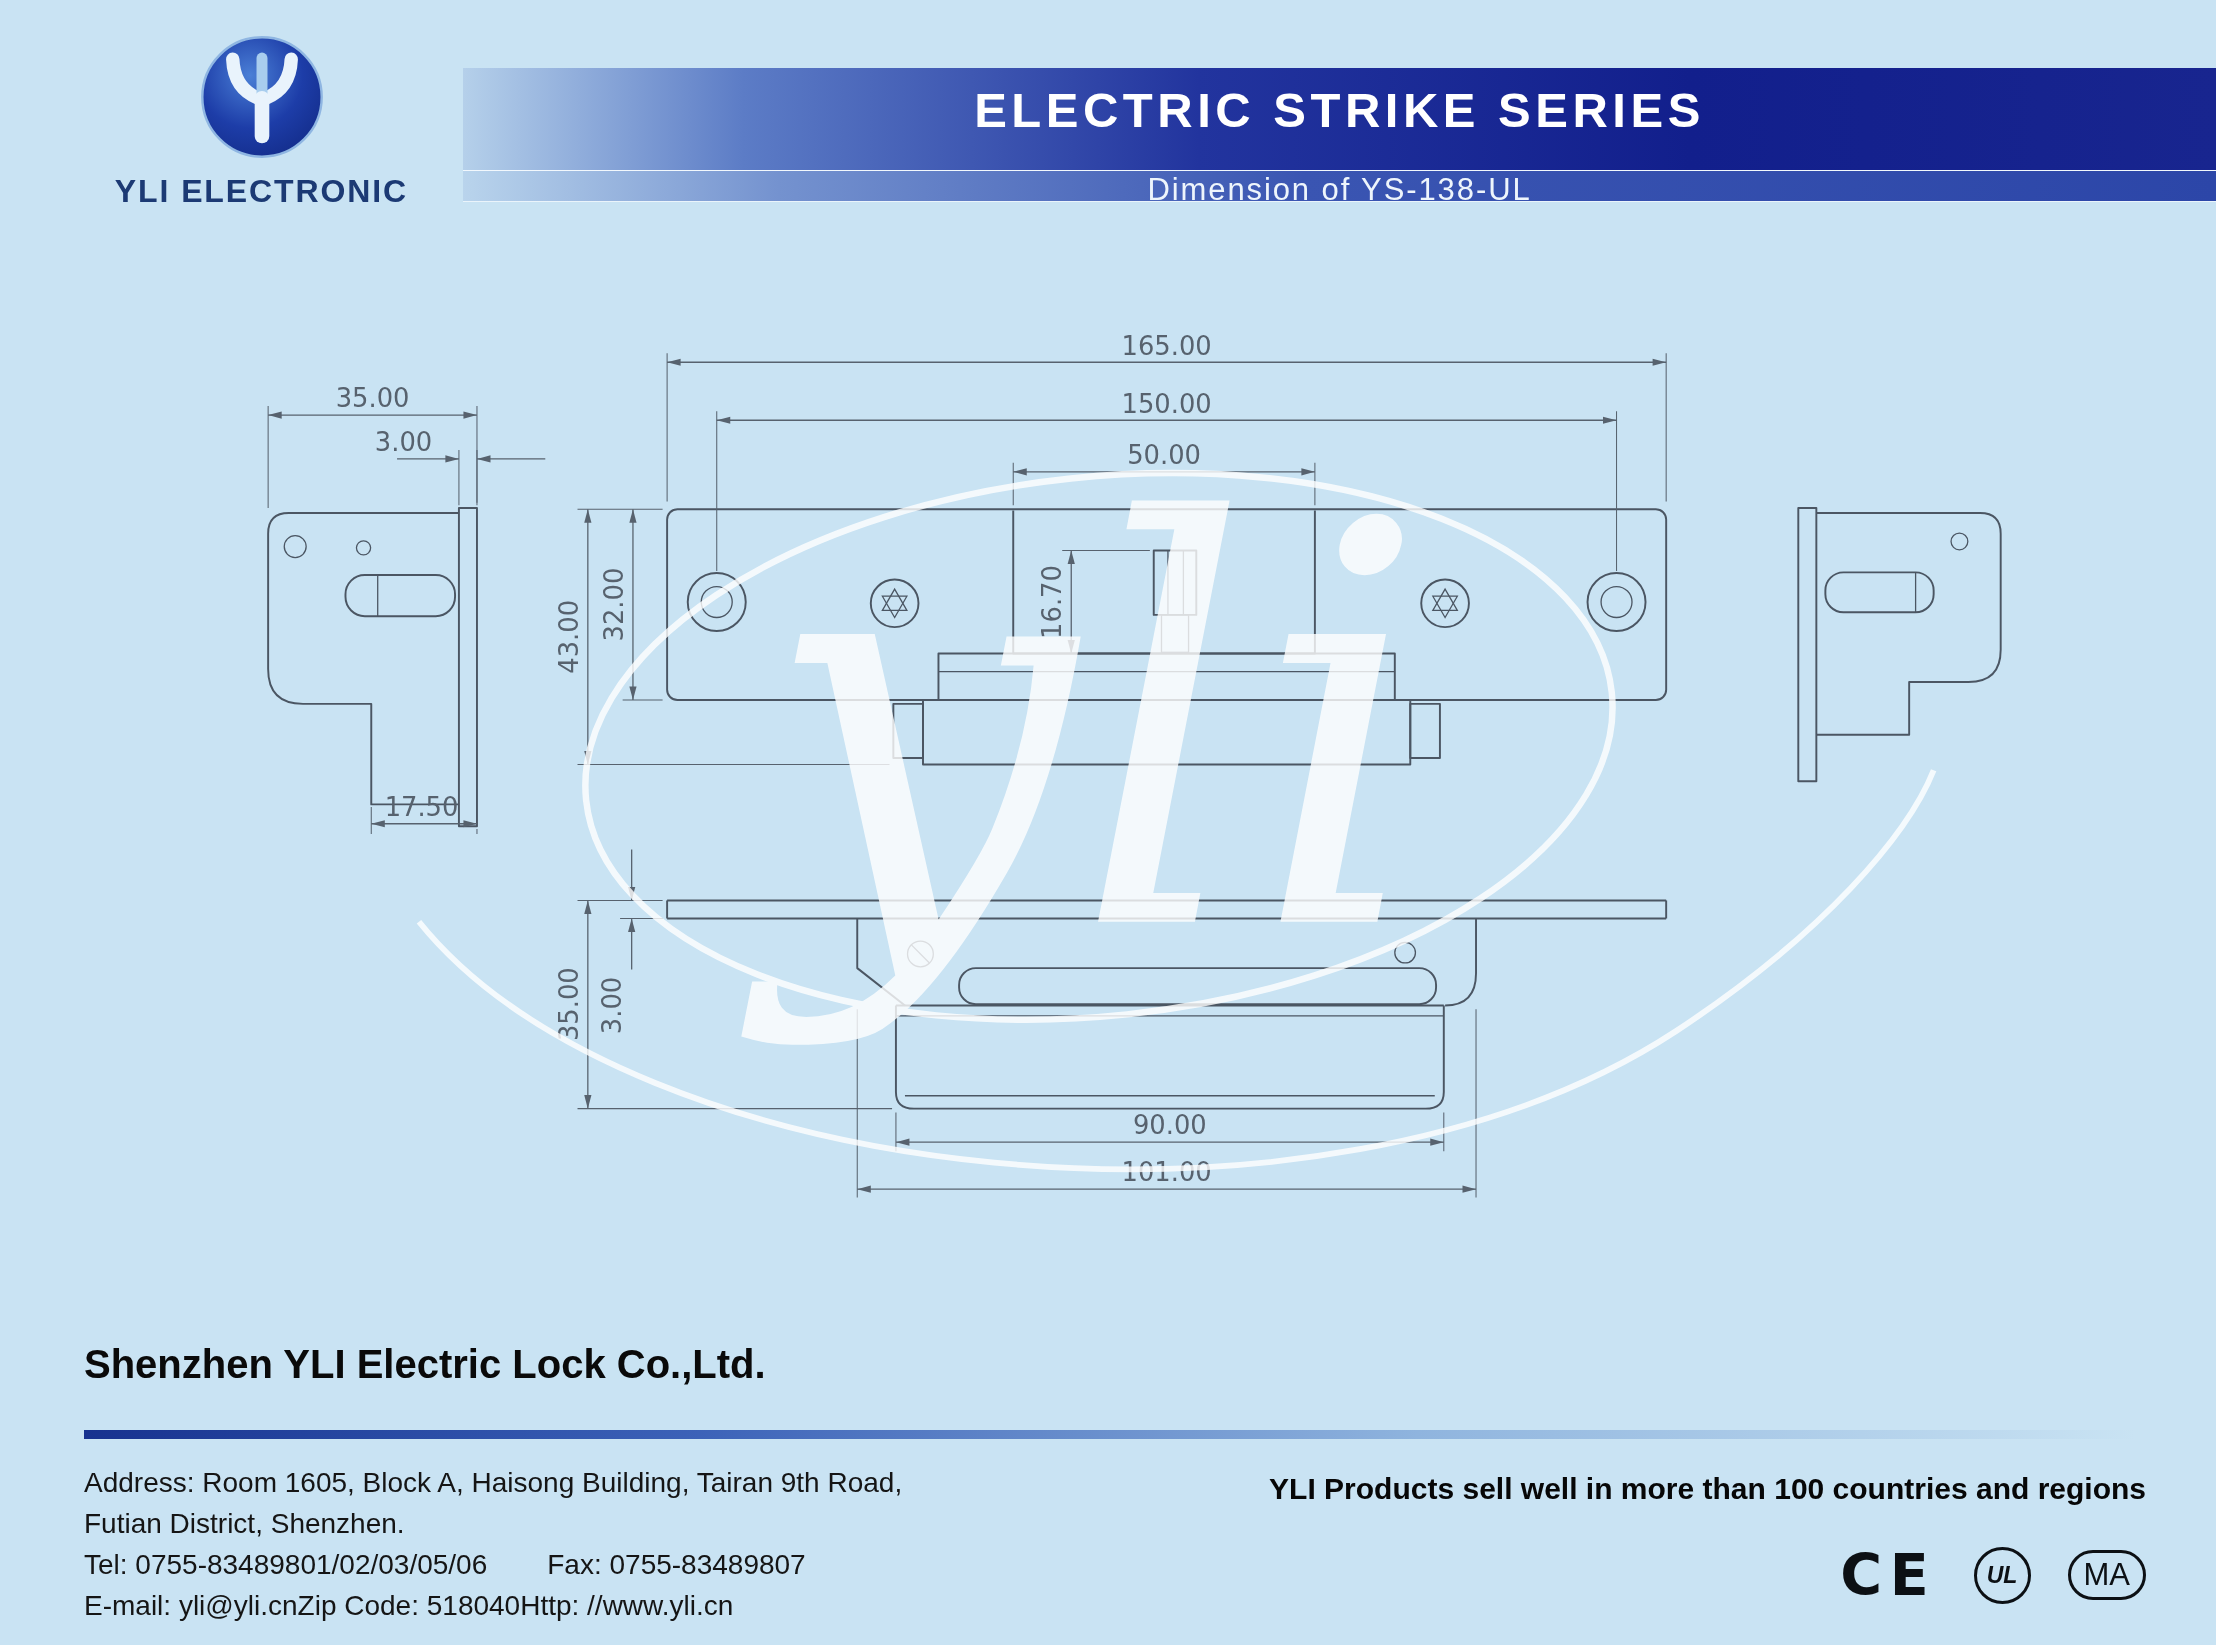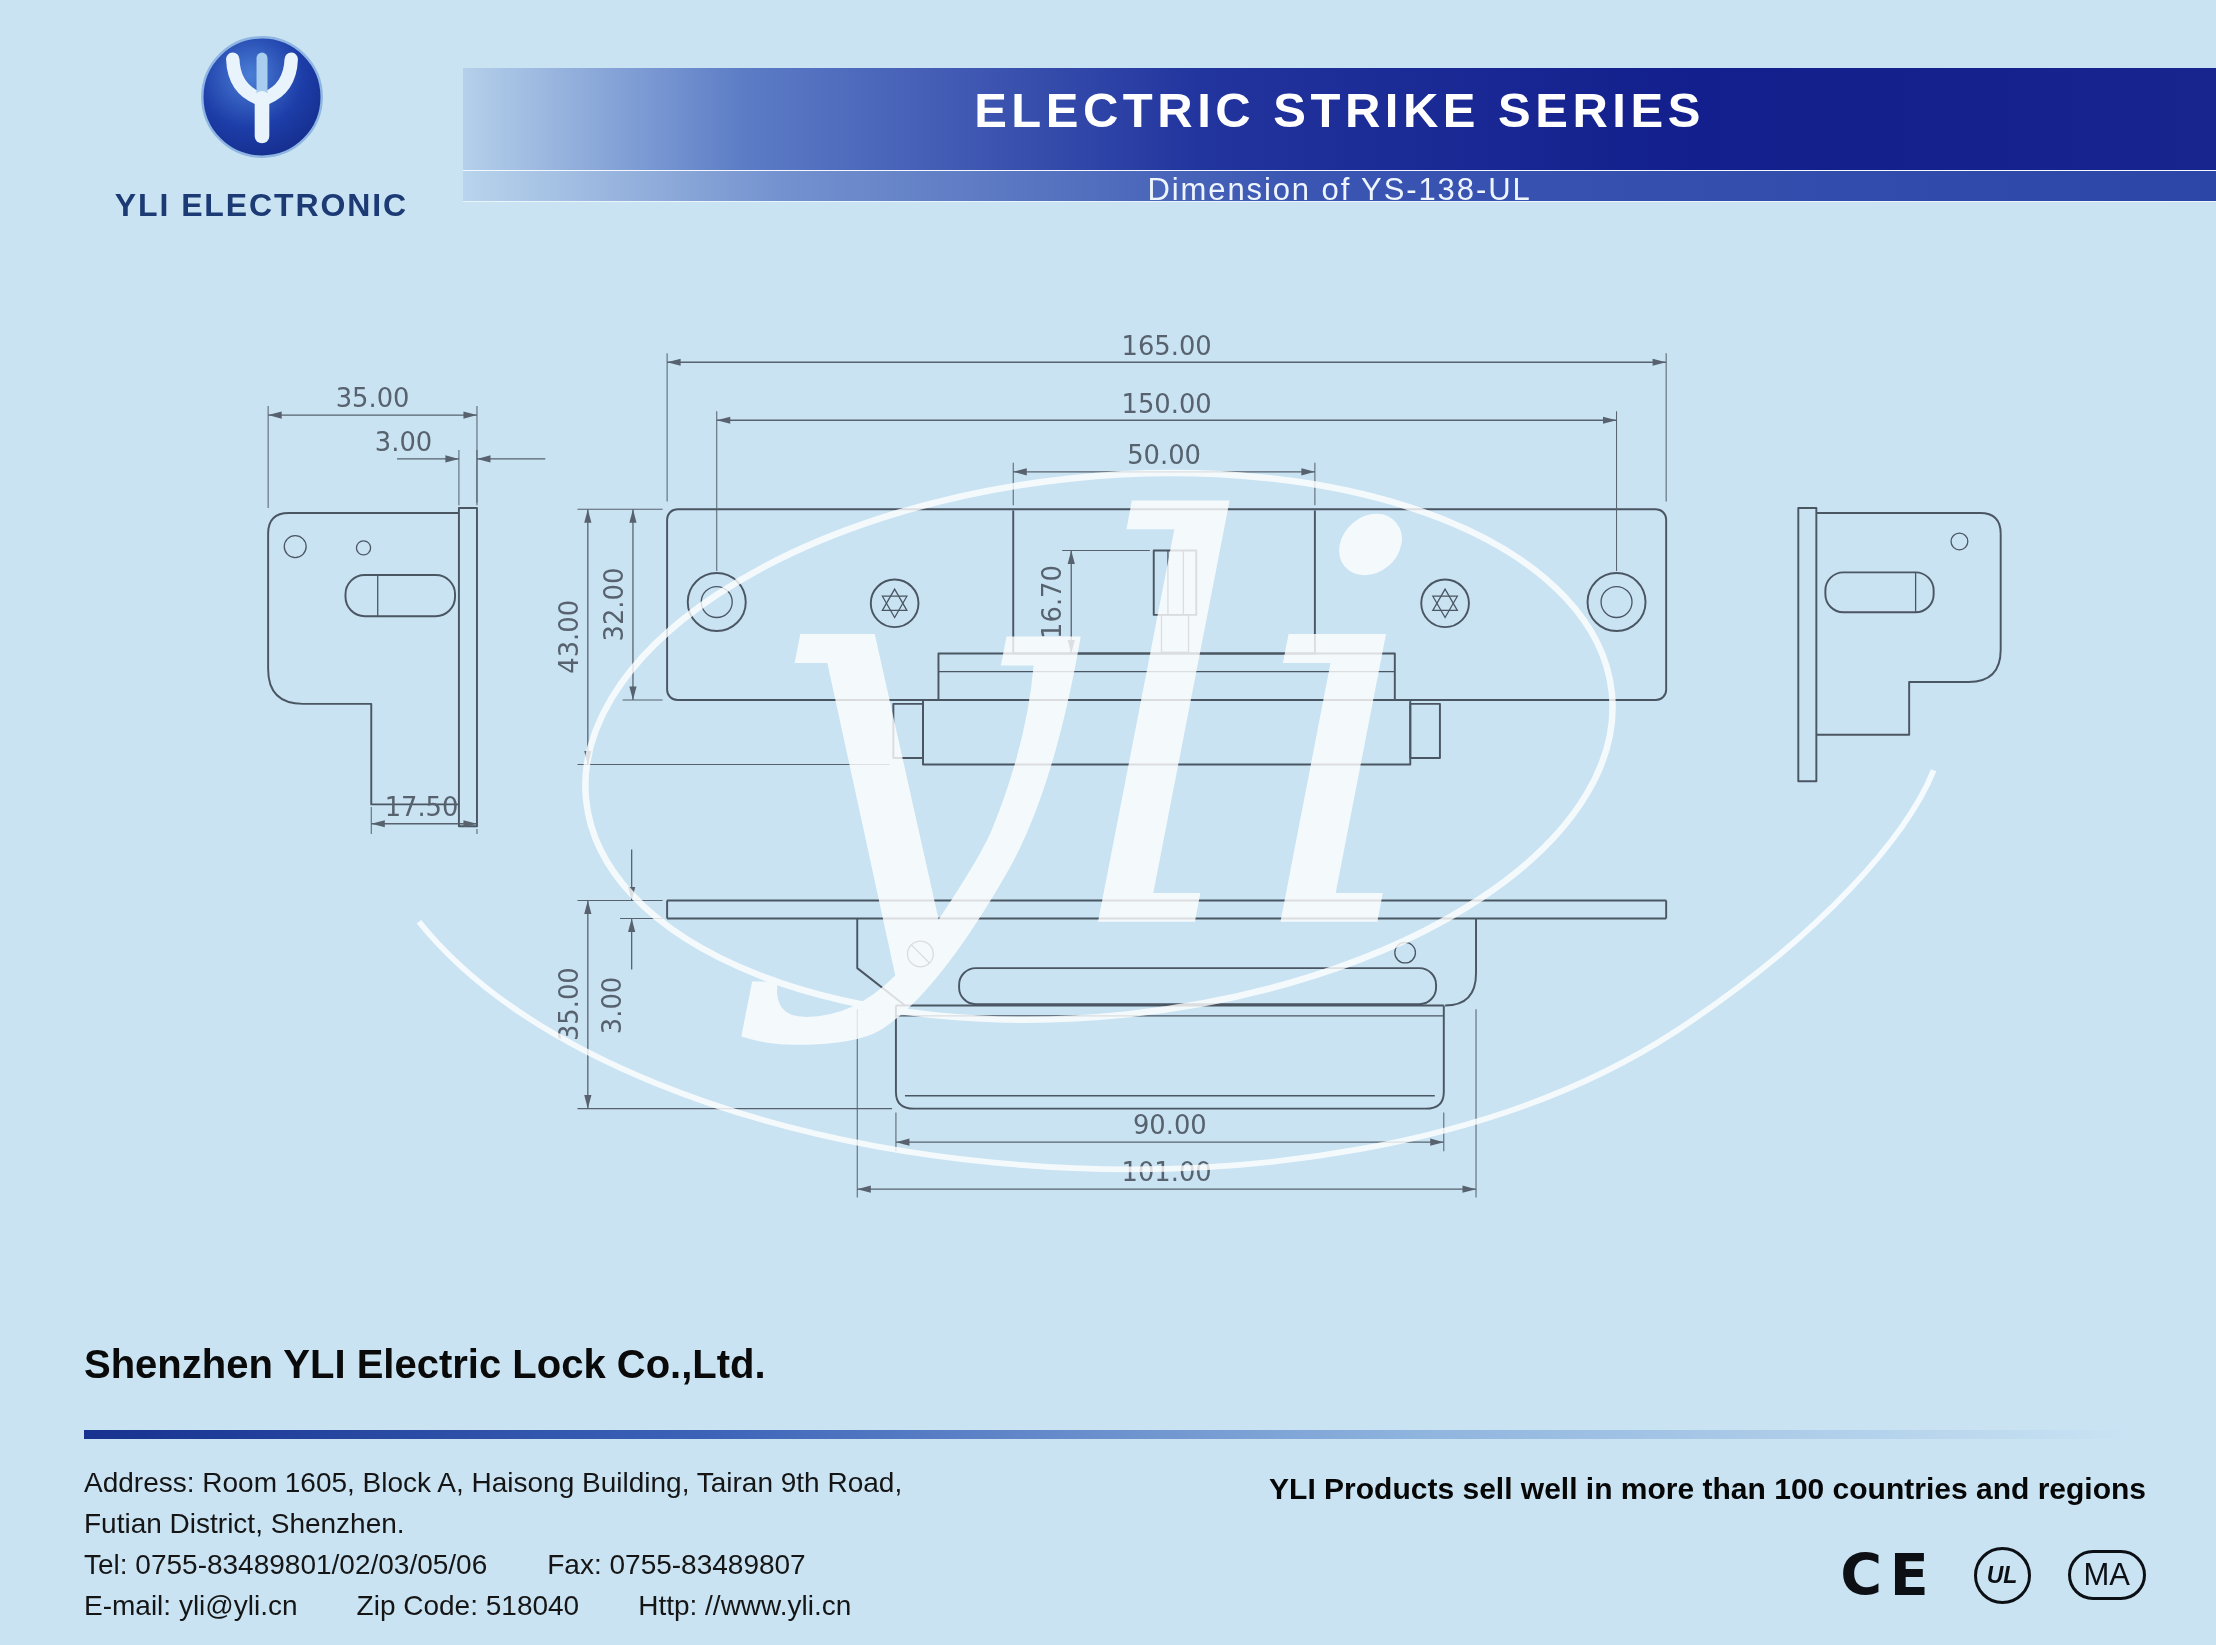--- a/index.html
+++ b/index.html
@@ -3,21 +3,21 @@
 <meta charset="utf-8">
 <style>
   *{margin:0;padding:0;box-sizing:border-box}
   html,body{width:2216px;height:1645px}
   body{background:#c9e3f3;font-family:"Liberation Sans",sans-serif;position:relative;overflow:hidden}
   .page{position:absolute;inset:0}
 
   
   .logo-block{position:absolute;left:97px;top:30px;width:329px;display:flex;flex-direction:column;align-items:center;z-index:3}
   .logo-block svg{width:134px;height:134px}
-  .brand{margin-top:23px;font-size:32px;font-weight:bold;letter-spacing:1.9px;color:#1c3a74}
+  .brand{margin-top:9px;font-size:32px;font-weight:bold;letter-spacing:1.9px;color:#1c3a74}
 
   .banner{position:absolute;left:463px;right:0;top:68px;z-index:3}
   .banner-main{height:102px;line-height:85px;text-align:center;color:#fff;font-size:49px;font-weight:bold;letter-spacing:4.5px;
     background:linear-gradient(90deg,#b5d0ea 0%,#5c7cc6 16%,#22349e 42%,#121f8c 70%,#18258f 100%)}
   .banner-sub{height:32px;line-height:37px;text-align:center;color:#eef5fc;font-size:31px;letter-spacing:1.9px;border-top:1.9px solid #f2f8fd;border-bottom:1.9px solid #eaf4fb;
     background:linear-gradient(90deg,#b9d4ec 0%,#7492cf 18%,#3a55b2 48%,#2c46a8 100%)}
 
   
   .drawing{position:absolute;inset:0;z-index:1}
   .outline{fill:none;stroke:#4b5663;stroke-width:3;stroke-linejoin:round}
@@ -27,21 +27,21 @@
   .dimtxt{font-family:"DejaVu Sans",sans-serif;font-size:40px;fill:#57626e}
   .wmtext{font-family:"DejaVu Serif",serif;font-style:italic;font-size:860px;fill:#ffffff}
 
   
   .company{position:absolute;left:84px;top:1342px;font-size:40px;font-weight:bold;color:#0a0a0a;z-index:3}
   .divider-bar{position:absolute;left:84px;top:1430px;width:2051px;height:9px;z-index:3;
     background:linear-gradient(90deg,#17328f 0%,#3c62b8 30%,#8fb4de 65%,#c9e3f3 100%)}
   .contact{position:absolute;left:84px;top:1462px;font-size:28px;color:#151515;z-index:3}
   .contact .row{height:41px;display:flex;align-items:center}
   .row-telfax{gap:60px}
-  .row-email{gap:59px}
+  .row-email{}
   .slogan{position:absolute;right:70px;top:1472px;font-size:30px;font-weight:bold;color:#070707;z-index:3}
   .certs{position:absolute;right:70px;top:1542px;display:flex;align-items:center;gap:37px;z-index:3}
   .ce{font-size:57px;font-weight:bold;letter-spacing:7.7px;color:#0c1014;font-family:"DejaVu Sans",sans-serif}
   .ul{width:57px;height:57px;border:3.2px solid #0c1014;border-radius:50%;display:flex;align-items:center;justify-content:center;
       font-size:23px;font-weight:bold;font-style:italic;color:#0c1014}
   .ma{border:3.2px solid #0c1014;border-radius:31px;padding:3.9px 13px;font-size:31px;font-weight:normal;color:#0c1014}
 </style>
 </head>
 <body>
 

